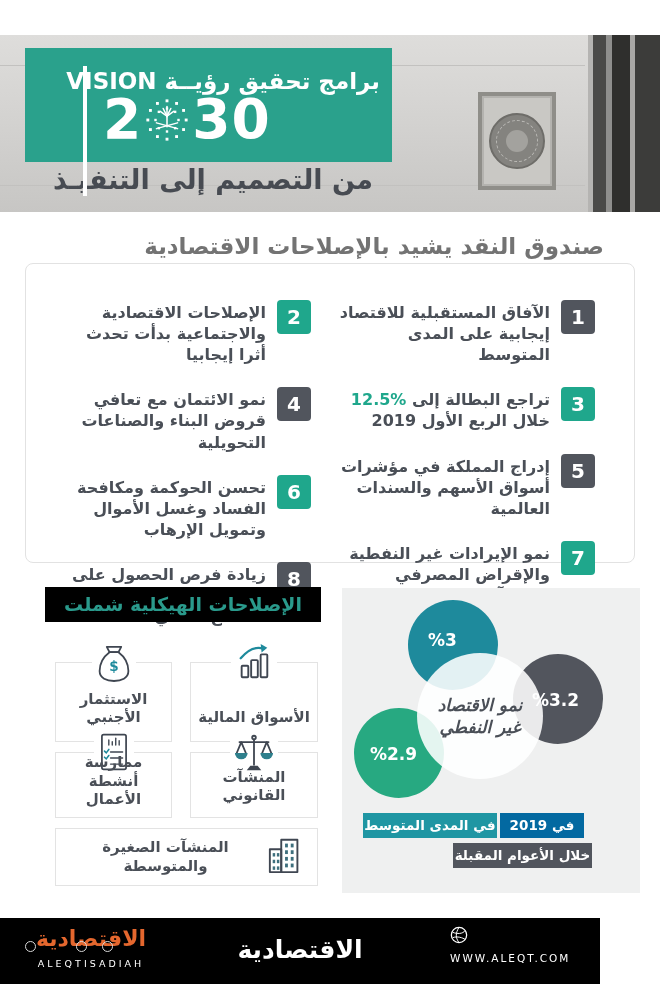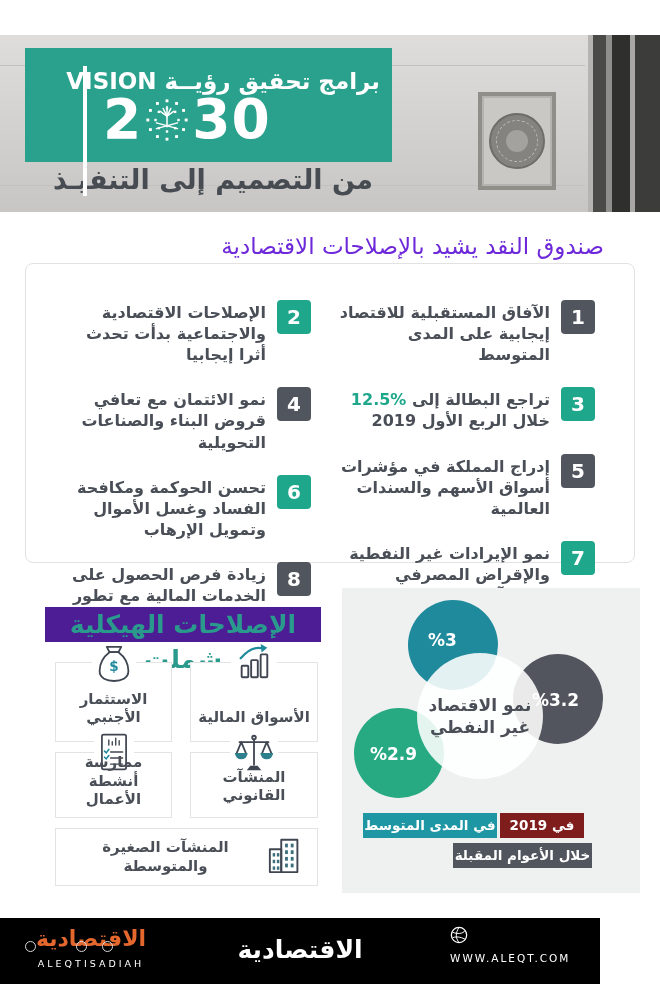--- a/index.html
+++ b/index.html
@@ -27,36 +27,36 @@
   .vline { position:absolute; left:83px; top:66px; width:4px; height:130px; background:#ffffff; z-index:3; }
   .banner-line { position:absolute; right:12px; top:20px; direction:rtl;
     color:#ffffff; font-size:23px; font-weight:bold; white-space:nowrap; }
   .logo2030 { position:absolute; left:78px; top:44px; display:flex; align-items:center;
     color:#ffffff; font-size:55px; font-weight:bold; line-height:1; letter-spacing:1px; }
   .logo2030 svg { margin:0 2px; }
   .subtitle { position:absolute; left:97px; top:164px; width:276px; direction:rtl; text-align:right;
     font-size:27px; font-weight:bold; color:#474b52; white-space:nowrap; z-index:2; }
   
   .section-title { position:absolute; top:233px; right:46px; direction:rtl; z-index:2;
-    color:#6d28d9; font-size:23px; font-weight:normal; background:#ffffff; padding:0 10px; white-space:nowrap; }
+    color:#737373; font-size:23px; font-weight:bold; background:#ffffff; padding:0 10px; white-space:nowrap; }
   .frame { position:absolute; left:25px; top:263px; width:610px; height:300px;
     border:1px solid #e2e2e2; border-radius:8px; }
   .col { position:absolute; display:flex; flex-direction:column; gap:22px; direction:rtl; }
   .col-right { top:300px; right:65px; width:256px; }
   .col-left  { top:300px; right:349px; width:256px; }
   .item { display:flex; gap:11px; align-items:flex-start; }
   .chip { width:34px; height:34px; border-radius:4px; color:#fff; font-size:20px; font-weight:bold;
     display:flex; align-items:center; justify-content:center; flex-shrink:0; }
   .chip-dark { background:#51555d; }
   .chip-teal { background:#1fa78c; }
   .item-text { font-size:16px; font-weight:bold; color:#4a4f57; line-height:1.32; text-align:right; padding-top:2px; }
   .hl { color:#1fa78c; }
   
-  .reforms-band { position:absolute; left:45px; top:587px; width:276px; height:35px; background:#4c1d95;
-    color:#2a9a8c; font-size:25px; font-weight:bold; text-align:center; line-height:35px; direction:rtl;margin-top:20px; }
+  .reforms-band { position:absolute; left:45px; top:587px; width:276px; height:35px; background:#000000;
+    color:#2a9a8c; font-size:19px; font-weight:bold; text-align:center; line-height:35px; direction:rtl; }
   .card { position:absolute; background:#ffffff; border:1px solid #e3e3e3; }
   .card-label { position:absolute; left:4px; right:4px; text-align:center; color:#4a4f57;
     font-weight:bold; font-size:15px; direction:rtl; line-height:1.25; }
   .icon-top { position:absolute; top:-20px; left:50%; transform:translateX(-50%); background:#ffffff; padding:0 4px; }
   #card-invest   { left:55px;  top:662px; width:117px; height:80px; }
   #card-markets  { left:190px; top:662px; width:128px; height:80px; }
   #card-practice { left:55px;  top:752px; width:117px; height:66px; }
   #card-legal    { left:190px; top:752px; width:128px; height:66px; }
   #card-sme      { left:55px;  top:828px; width:263px; height:58px; }
   #card-invest .card-label, #card-markets .card-label { bottom:14px; }
@@ -64,29 +64,29 @@
   #card-legal .card-label { bottom:12px; }
   #card-sme .card-label { right:52px; left:10px; top:50%; transform:translateY(-50%); }
   .icon-side { position:absolute; right:12px; top:50%; transform:translateY(-50%); }
   
   .chart-panel { position:absolute; left:342px; top:588px; width:298px; height:305px; background:#eff0f0; }
   .bubble { position:absolute; border-radius:50%; }
   #bubble-teal  { left:66px;  top:12px;  width:90px;  height:90px;  background:#1e8a9c; }
   #bubble-dark  { left:171px; top:66px;  width:90px;  height:90px;  background:#52555d; }
   #bubble-green { left:12px;  top:120px; width:90px;  height:90px;  background:#27a981; }
   #bubble-white { left:75px;  top:65px;  width:126px; height:126px; background:rgba(255,255,255,0.88);
-    z-index:2; display:flex; align-items:center; justify-content:center; }
+    z-index:2; display:flex; align-items:center; justify-content:center;font-style:italic; }
   .chart-title { color:#4a4f57; direction:rtl; text-align:center; font-size:17px; font-weight:bold; line-height:1.3; width:110px; }
   .bubble-value { position:absolute; z-index:3; color:#ffffff; font-size:17px; font-weight:bold; }
   #val-3   { left:86px;  top:42px;  }
   #val-32  { left:190px; top:102px; }
   #val-29  { left:28px;  top:156px; }
   .badge { position:absolute; color:#fff; font-size:13.5px; font-weight:bold; direction:rtl;
     text-align:center; line-height:25px; height:25px; }
-  #badge-2019   { left:158px; top:225px; width:84px;  background:#7f1d1d; }
+  #badge-2019   { left:158px; top:225px; width:84px;  background:#0369a1; }
   #badge-medium { left:21px;  top:225px; width:134px; background:#1f96a3; }
   #badge-future { left:103px; top:255px; width:139px; background:#51555d;margin-left:8px; }
   
   .footer { position:absolute; left:0; top:918px; width:600px; height:66px; background:#000000; }
   .f-left { position:absolute; left:25px; top:9px; width:132px; text-align:center; }
   .f-left .ar { position:relative; color:#e4672e; font-size:22px; font-weight:bold; direction:rtl; line-height:1.1; display:inline-block; }
   .ring { position:absolute; width:11px; height:11px; border:1.5px solid #d9d9d9; border-radius:50%; bottom:-1px; }
   .ring:nth-child(1){ left:14px; } .ring:nth-child(2){ left:40px; } .ring:nth-child(3){ left:66px; }
   .f-left .latin { color:#ffffff; font-size:9.5px; letter-spacing:3px; margin-top:7px; }
   .f-center { position:absolute; left:50%; transform:translateX(-50%); top:17px;

